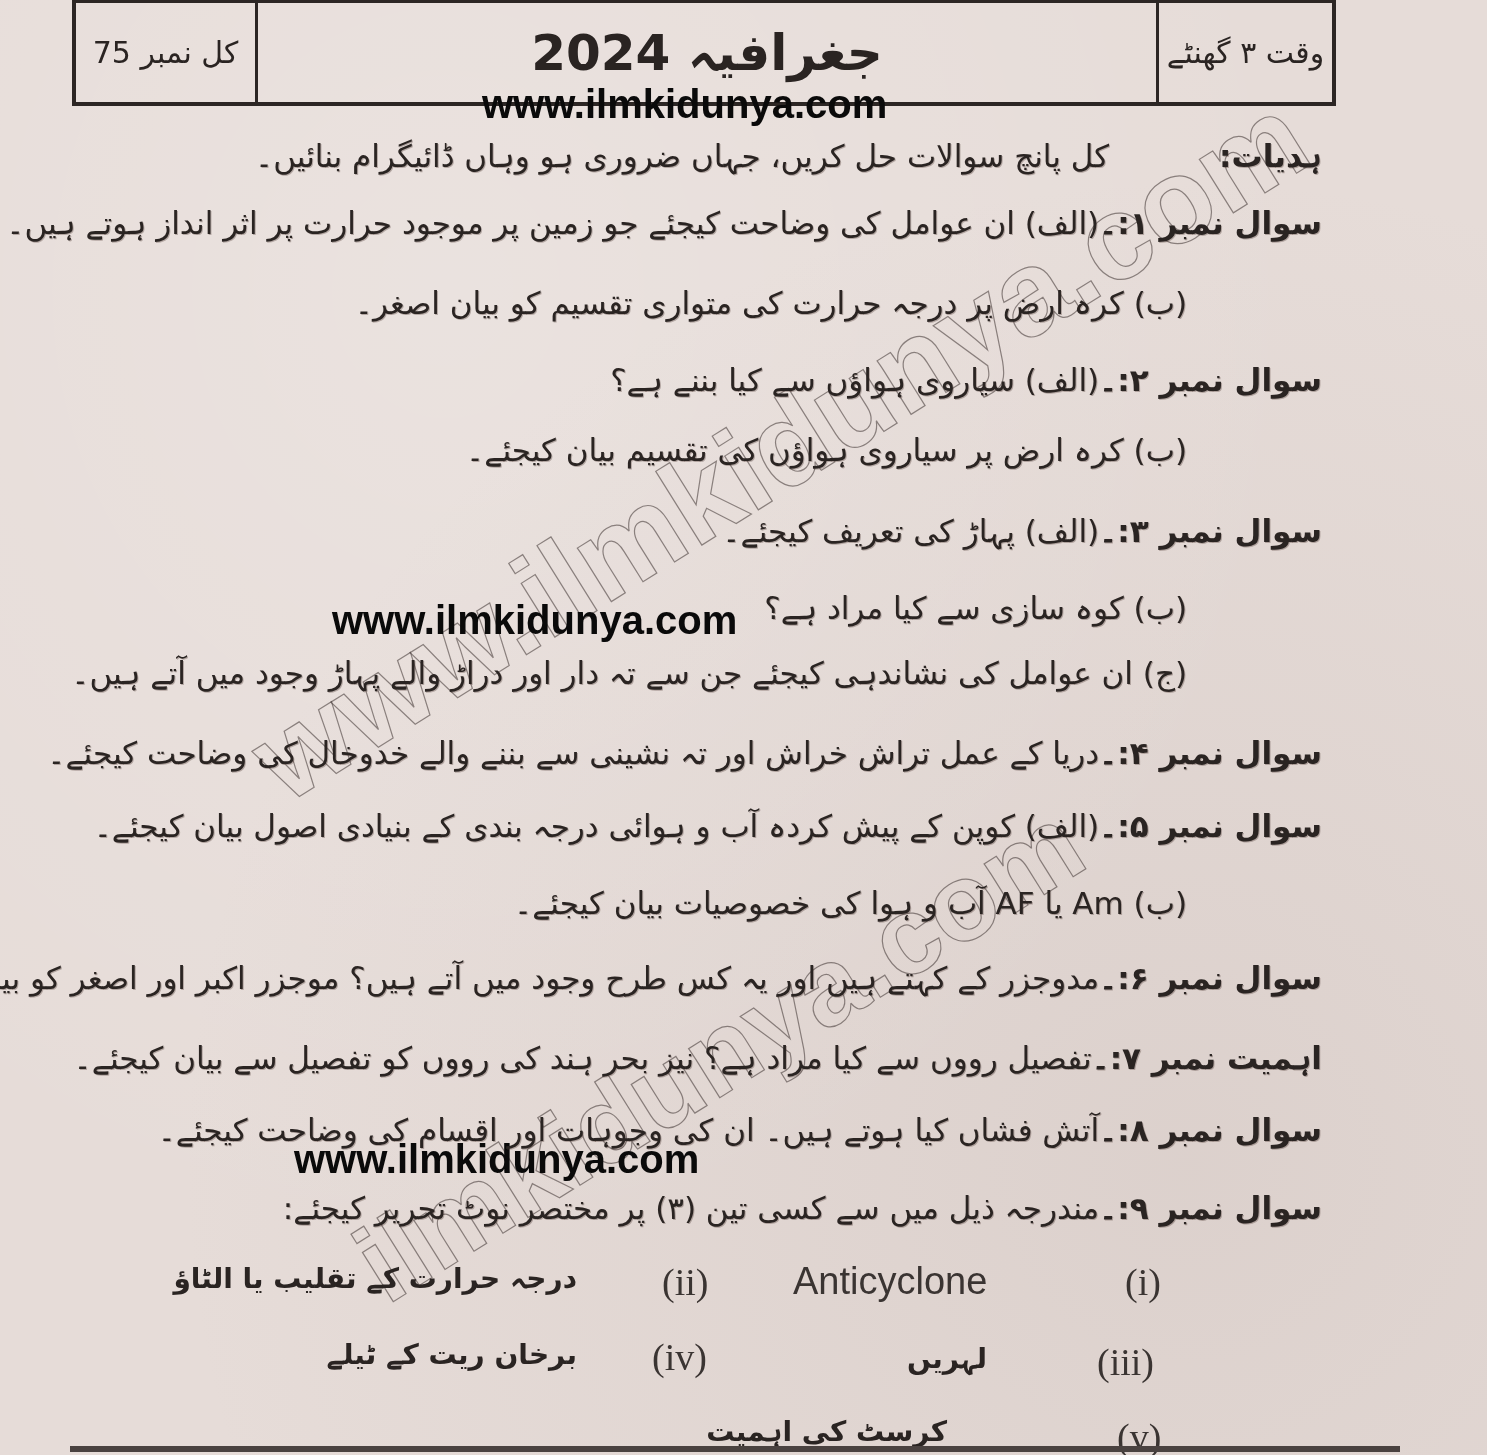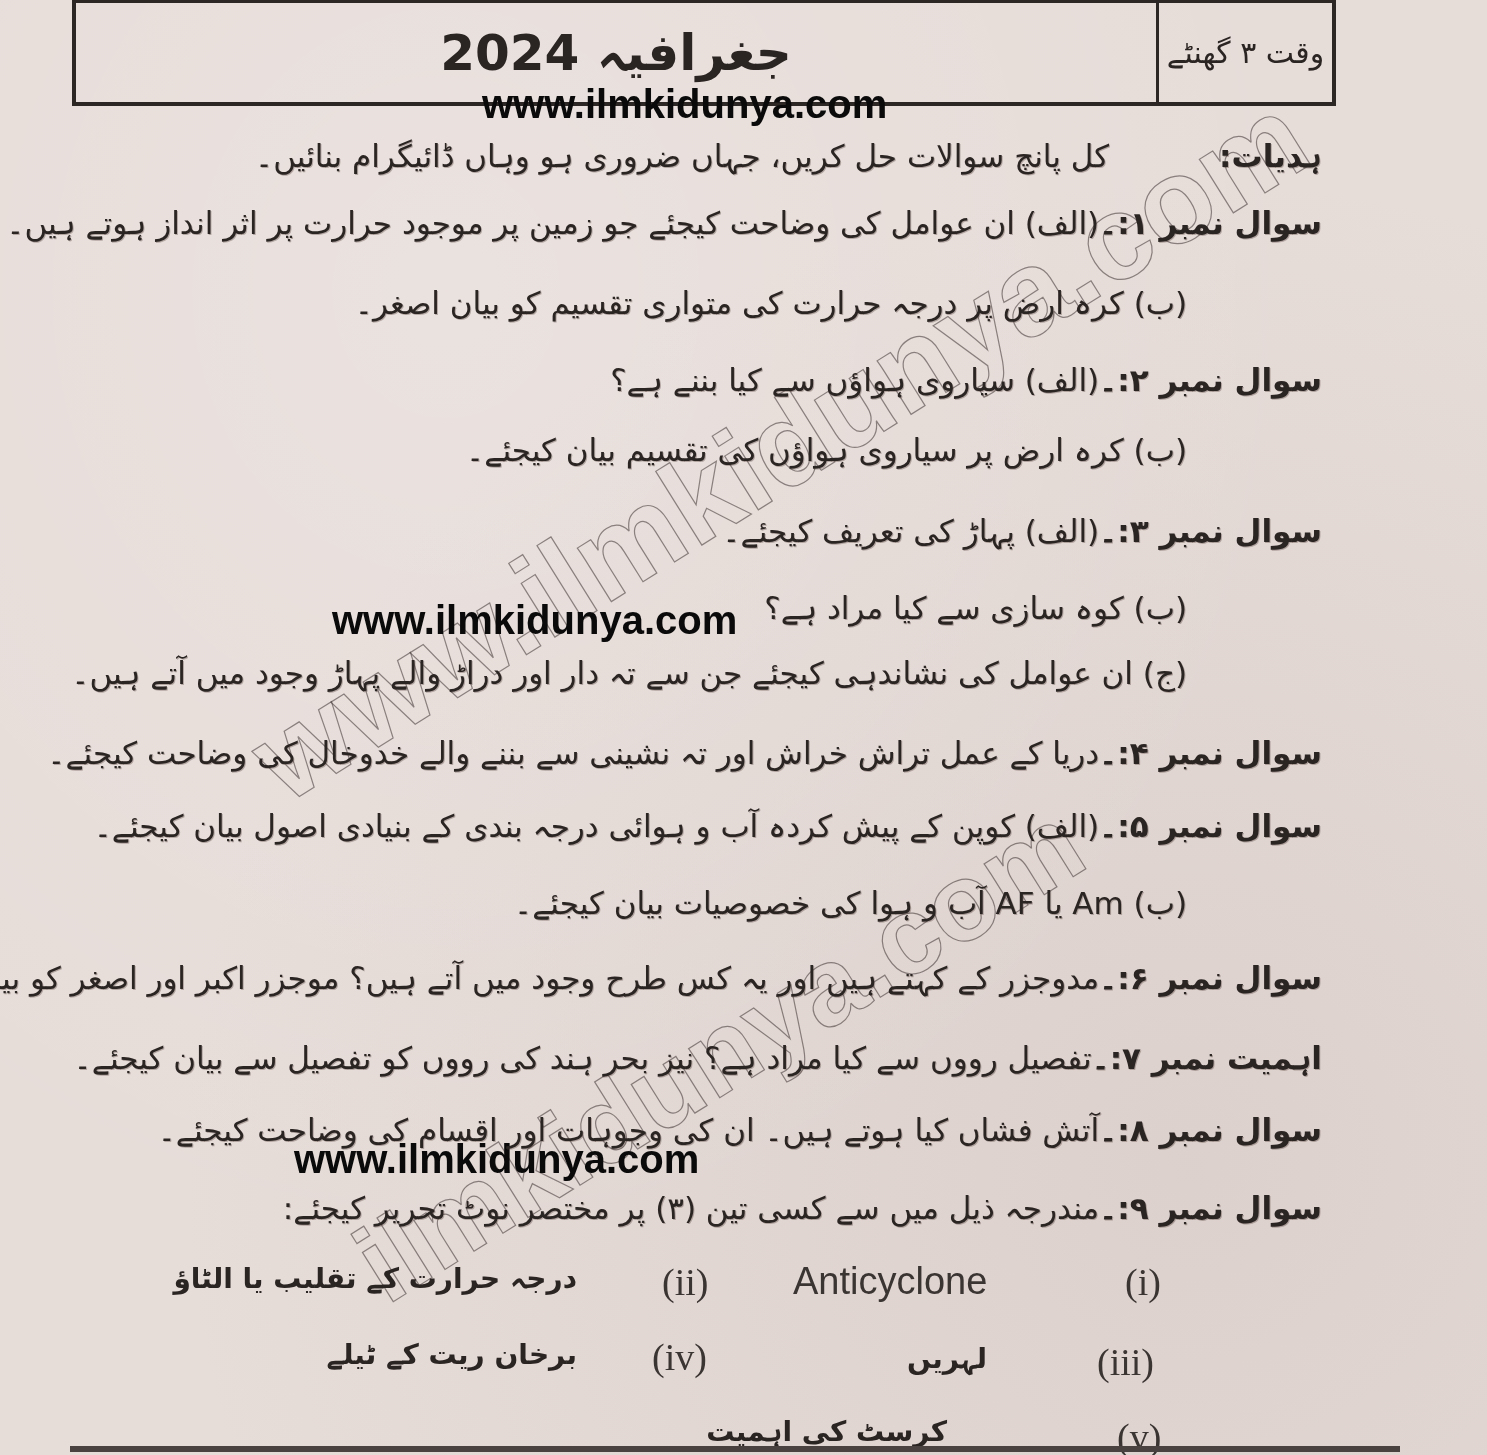--- a/index.html
+++ b/index.html
@@ -59,20 +59,23 @@
     position: absolute; left: 70px; top: 1446px; width: 1330px; height: 6px;
     background: #4a4240;
   }
 </style>
 </head>
 <body>
 
 <div class="page">
 
   <div class="header-box">
+    <div class="hdr-cell hdr-marks">
+      <span>کل نمبر 75</span>
+    </div>
     <div class="hdr-cell hdr-title">
       <span>جغرافیہ 2024</span>
     </div>
     <div class="hdr-cell hdr-time">
       <span>وقت ۳ گھنٹے</span>
     </div>
   </div>
 
   <div class="wm-diag" style="left:300px; top:690px; transform: rotate(-32deg);">www.ilmkidunya.com</div>
   <div class="wm-diag" style="left:400px; top:1200px; transform: rotate(-32deg); font-size:110px;">ilmkidunya.com</div>

